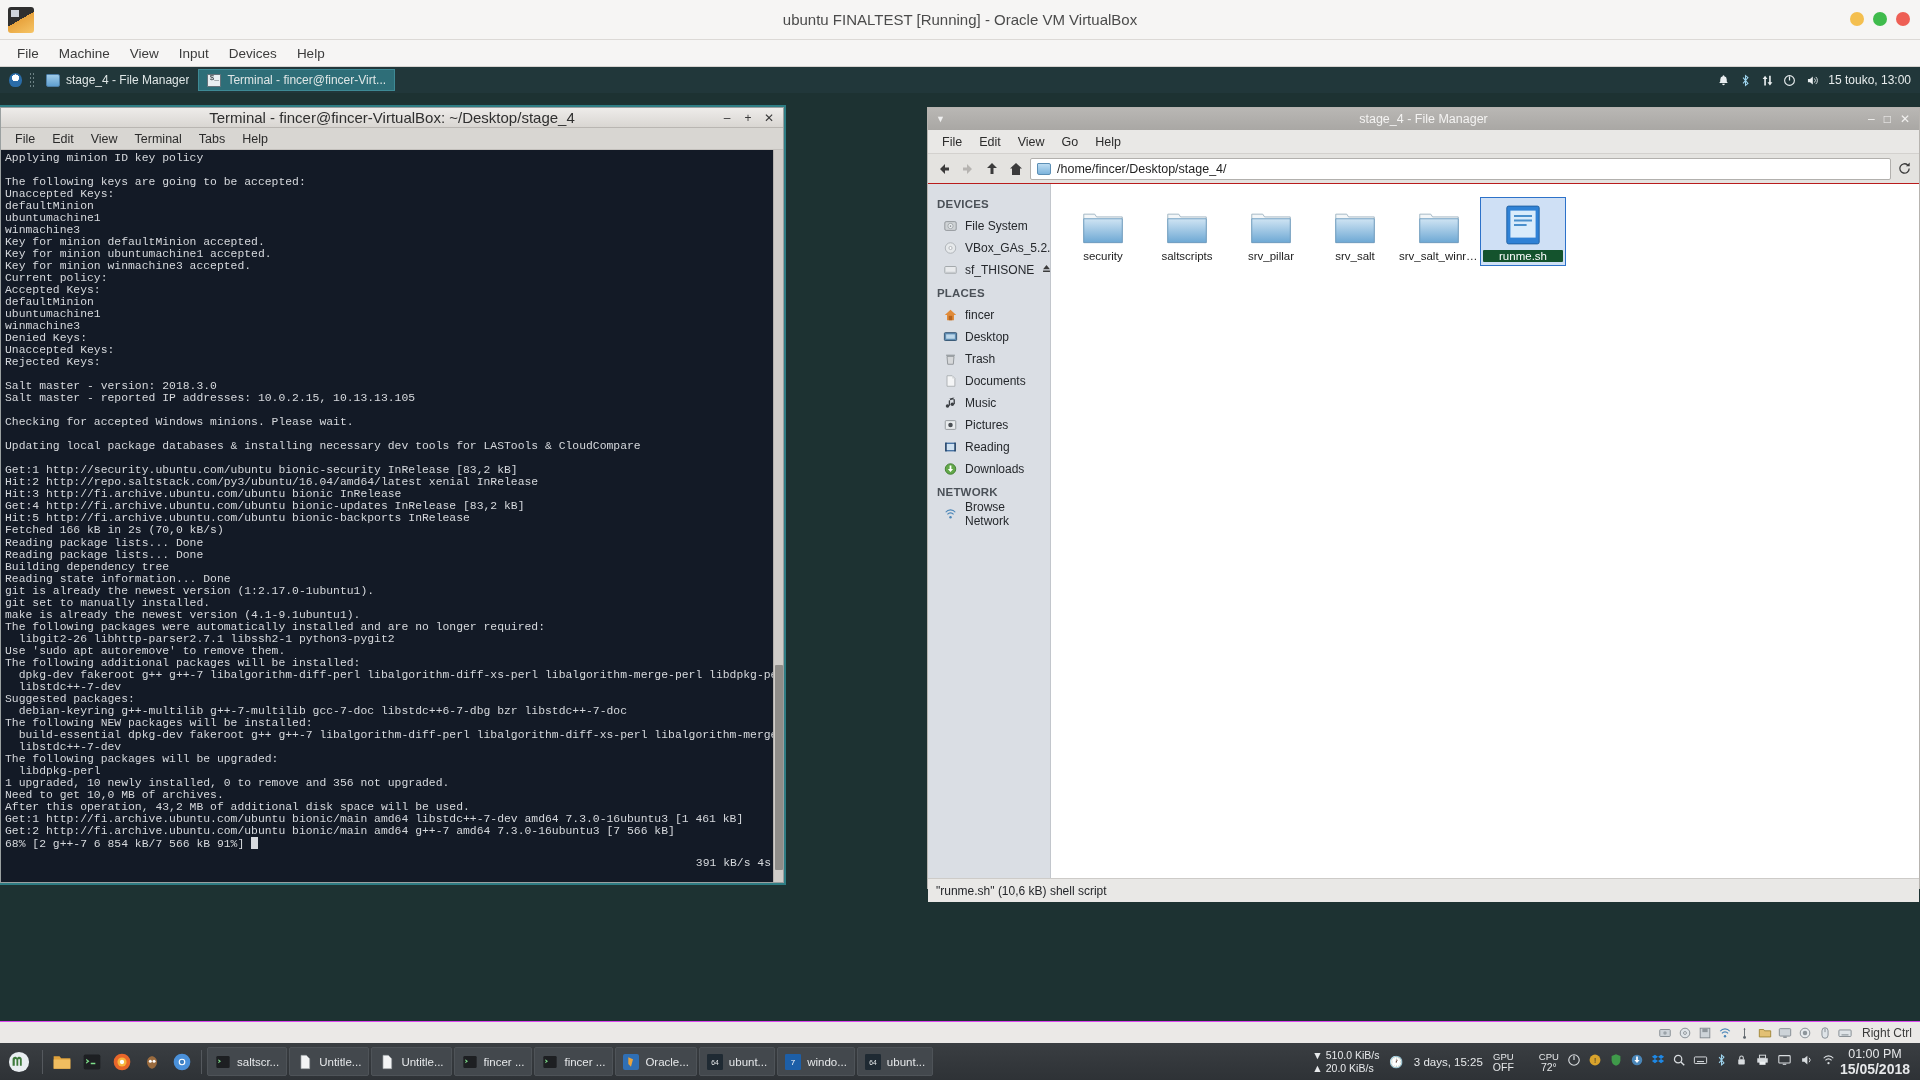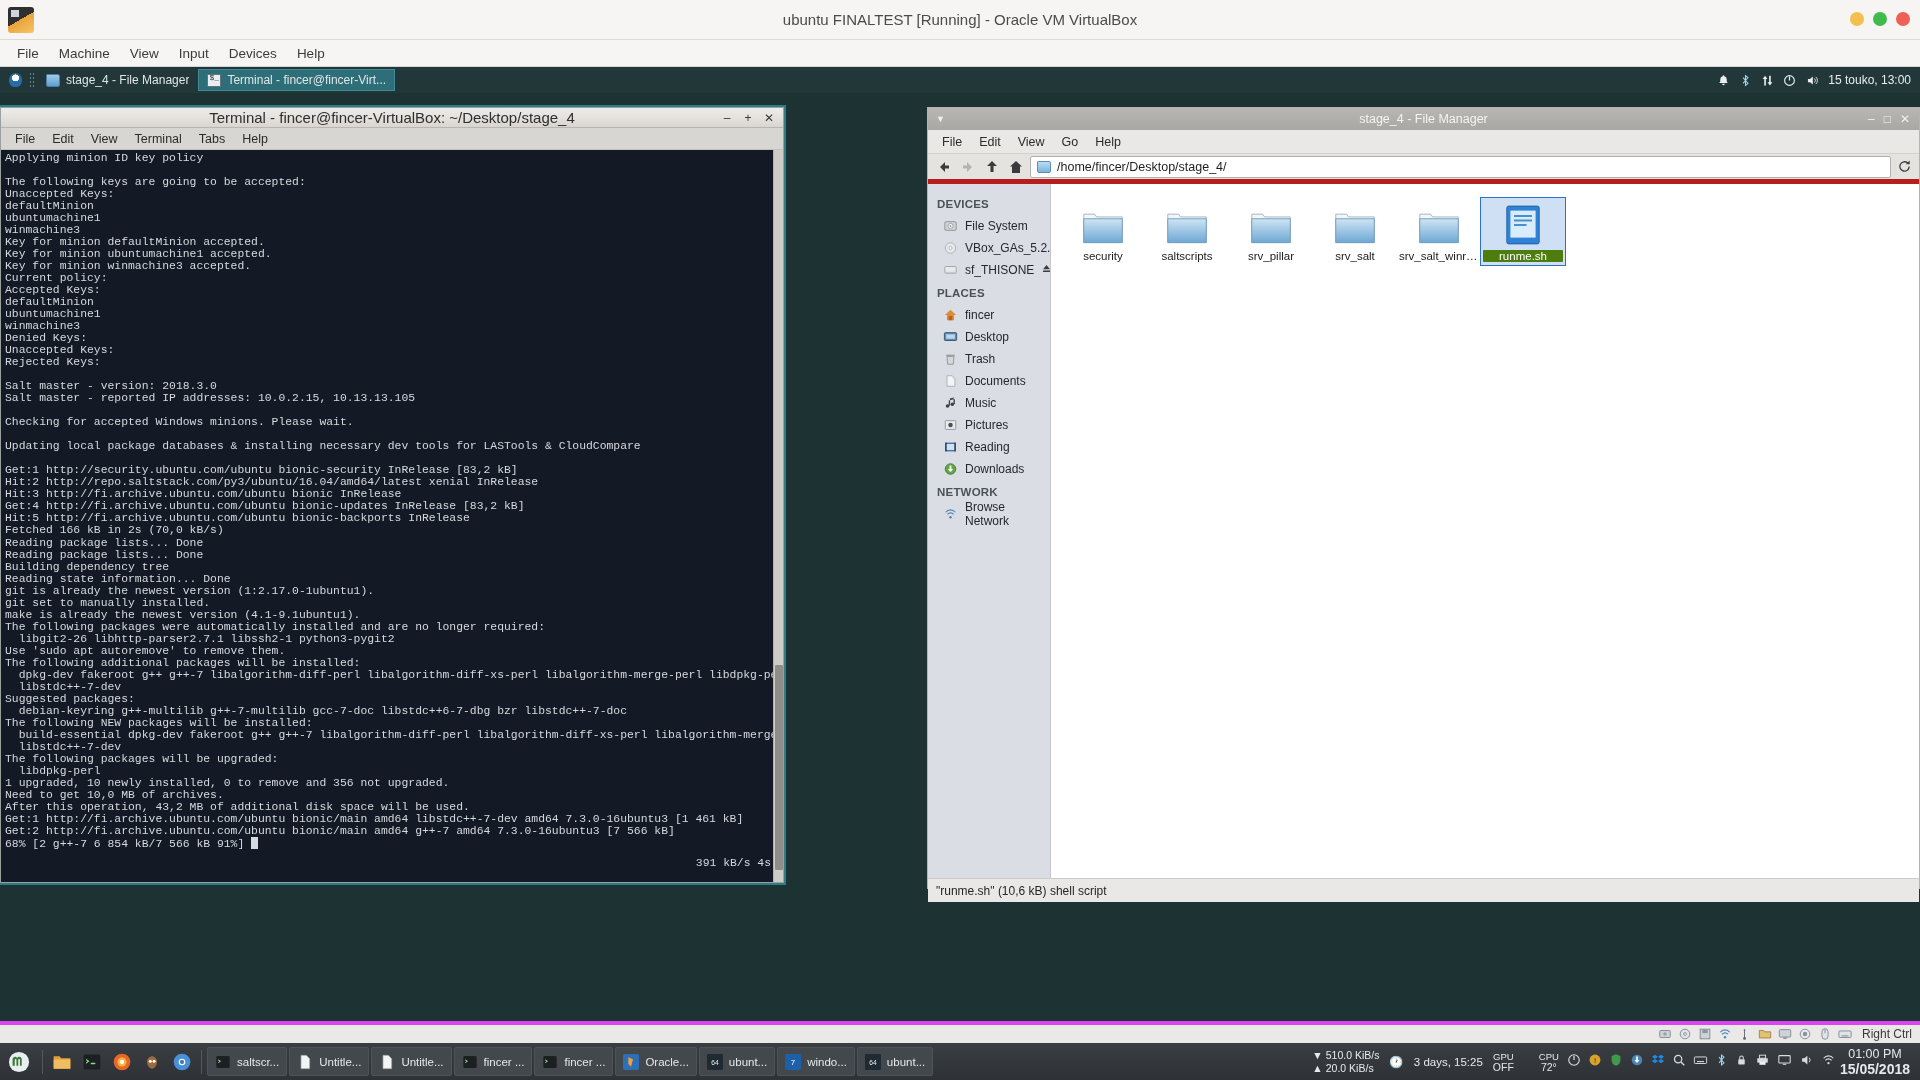--- a/index.html
+++ b/index.html
@@ -128,21 +128,21 @@
     height: 22px; background: linear-gradient(#b9b7b4,#a9a7a4);
     display: flex; align-items: center; position: relative; color: #f2f1f0;
   }
   .fm-titlebar .menu-arrow { margin-left: 8px; font-size: 9px; color: #efefef; }
   .fm-title { position: absolute; left: 0; right: 0; text-align: center; font-size: 12.5px; color: #f4f3f2; }
   .fm-winbtns { margin-left: auto; display: flex; gap: 9px; padding-right: 9px; font-size: 12px; z-index: 2; }
   .fm-menubar { height: 24px; background: #e9e8e6; display: flex; align-items: center;
     padding-left: 6px; gap: 1px; border-bottom: 1px solid #d3d1ce; }
   .fm-menubar .mi { font-size: 12.5px; color: #2c2c2c; padding: 2px 8px; }
   .fm-toolbar { height: 30px; background: #e4e3e0; display: flex; align-items: center; padding: 0 6px; gap: 4px;
-    border-bottom: 5px solid #b91c1c; }
+    border-bottom: 1px solid #b91c1c; }
   .tb-btn { width: 20px; display: flex; align-items: center; justify-content: center; }
   .path-entry {
     flex: 1; height: 22px; background: #fff; border: 1px solid #b2b0ad; border-radius: 2px;
     display: flex; align-items: center; gap: 6px; padding: 0 6px; font-size: 12.5px; color: #1f1f1f;
   }
   .path-folder { width: 14px; height: 12px; background: linear-gradient(#bcdcf2,#7db4dc);
     border: 1px solid #5c8fb5; border-radius: 1px 2px 2px 2px; flex:none; }
   .reload-btn { width: 18px; display: flex; align-items: center; justify-content: center; }
   .fm-main { display: flex; height: 694px; }
   .fm-sidebar { width: 123px; background: #dadee4; border-right: 1px solid #c2c6cc;
@@ -150,29 +150,29 @@
   .side-head { font-size: 11.5px; font-weight: bold; color: #4b5158; padding: 6px 0 5px 9px; letter-spacing: .2px; }
   .side-item { height: 22px; display: flex; align-items: center; gap: 7px; padding-left: 15px; font-size: 12px; color: #25282c; }
   .side-ico { width: 15px; height: 14px; flex: none; }
   .eject { margin-left: auto; margin-right: 7px; }
   .fm-content { flex: 1; background: #fff; position: relative; padding: 14px 0 0 10px;
     display: flex; flex-wrap: wrap; align-content: flex-start; gap: 0px; }
   .file-item { width: 84px; margin-right: 0px; padding: 4px 2px 3px; text-align: center; }
   .file-item .ic { height: 44px; display: flex; align-items: flex-end; justify-content: center; }
   .file-item .nm { font-size: 11.5px; color: #1c1c1c; margin-top: 4px; white-space: nowrap;
      overflow: hidden; text-overflow: ellipsis; }
-  .file-item.selected .nm { background: #4d7c0f; color: #fff; border-radius: 1px; padding: 0 2px; }
+  .file-item.selected .nm { background: #14532d; color: #fff; border-radius: 1px; padding: 0 2px; }
   .file-item.selected { outline: 1px solid #2d72c9; background: #cfe0f5; }
   .fm-status { height: 24px; background: #e9e8e6; border-top: 1px solid #cdcbc8;
     display: flex; align-items: center; padding-left: 8px; font-size: 12px; color: #24262a; }
 
   
   .vbox-statusbar {
     position: absolute; left: 0; top: 1021px; width: 1920px; height: 22px;
-    background: #ebe9e7; border-top: 4px solid #d946ef;
+    background: #ebe9e7; border-top: 1px solid #d946ef;
     display: flex; align-items: center; justify-content: flex-end; gap: 5px; padding-right: 8px;
   }
   .vbox-statusbar .sico { width: 15px; height: 15px; display: flex; align-items: center; justify-content: center; }
   .vbox-statusbar .rctrl { font-size: 12px; color: #3a3a3a; margin-left: 4px; }
 
   
   .host-panel {
     position: absolute; left: 0; top: 1043px; width: 1920px; height: 37px;
     background: linear-gradient(#3a3e42,#2e3236);
     display: flex; align-items: center; color: #e6e8ea; font-size: 12px;

